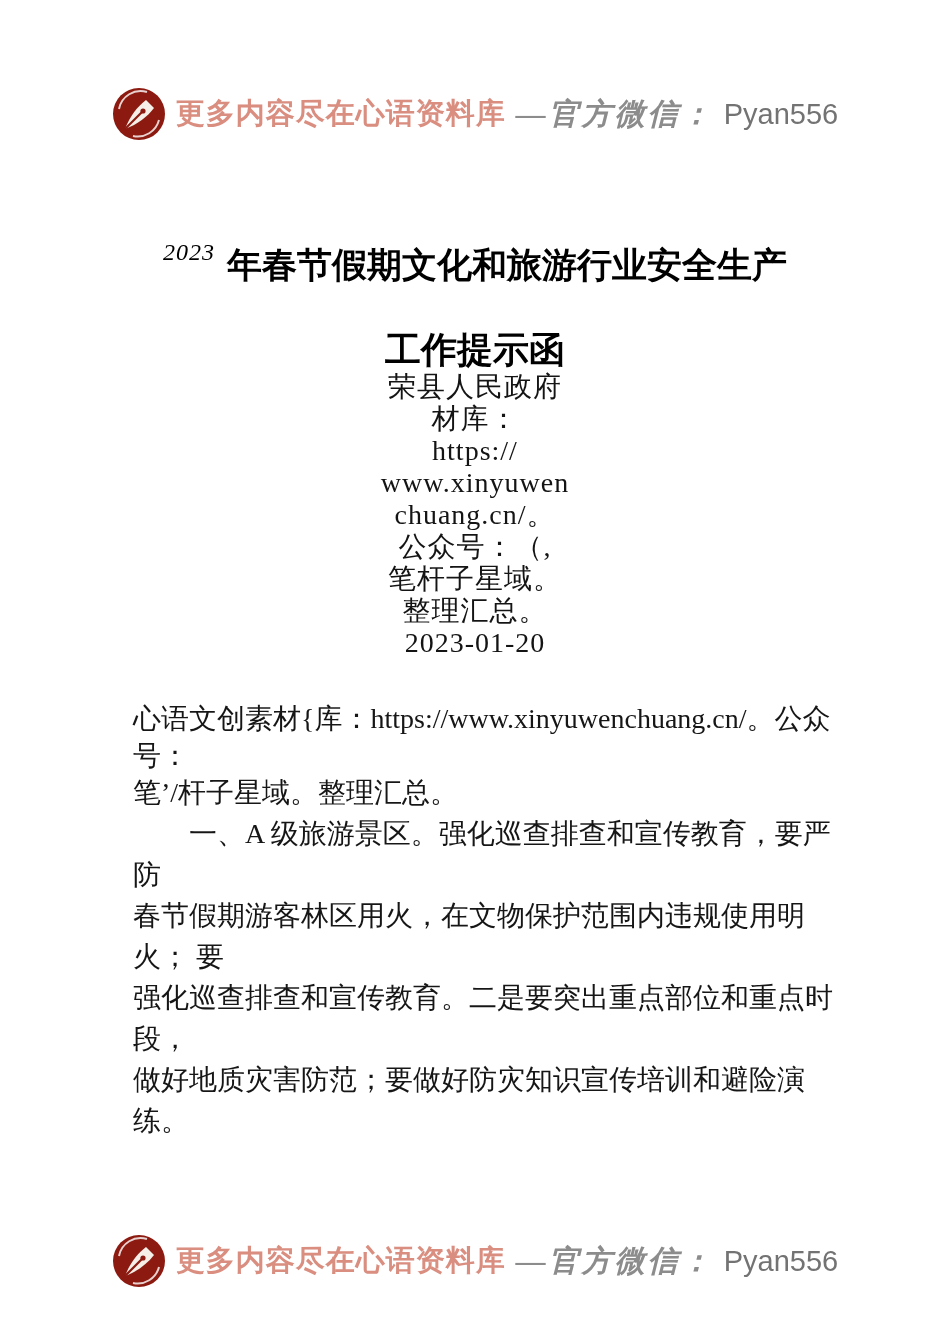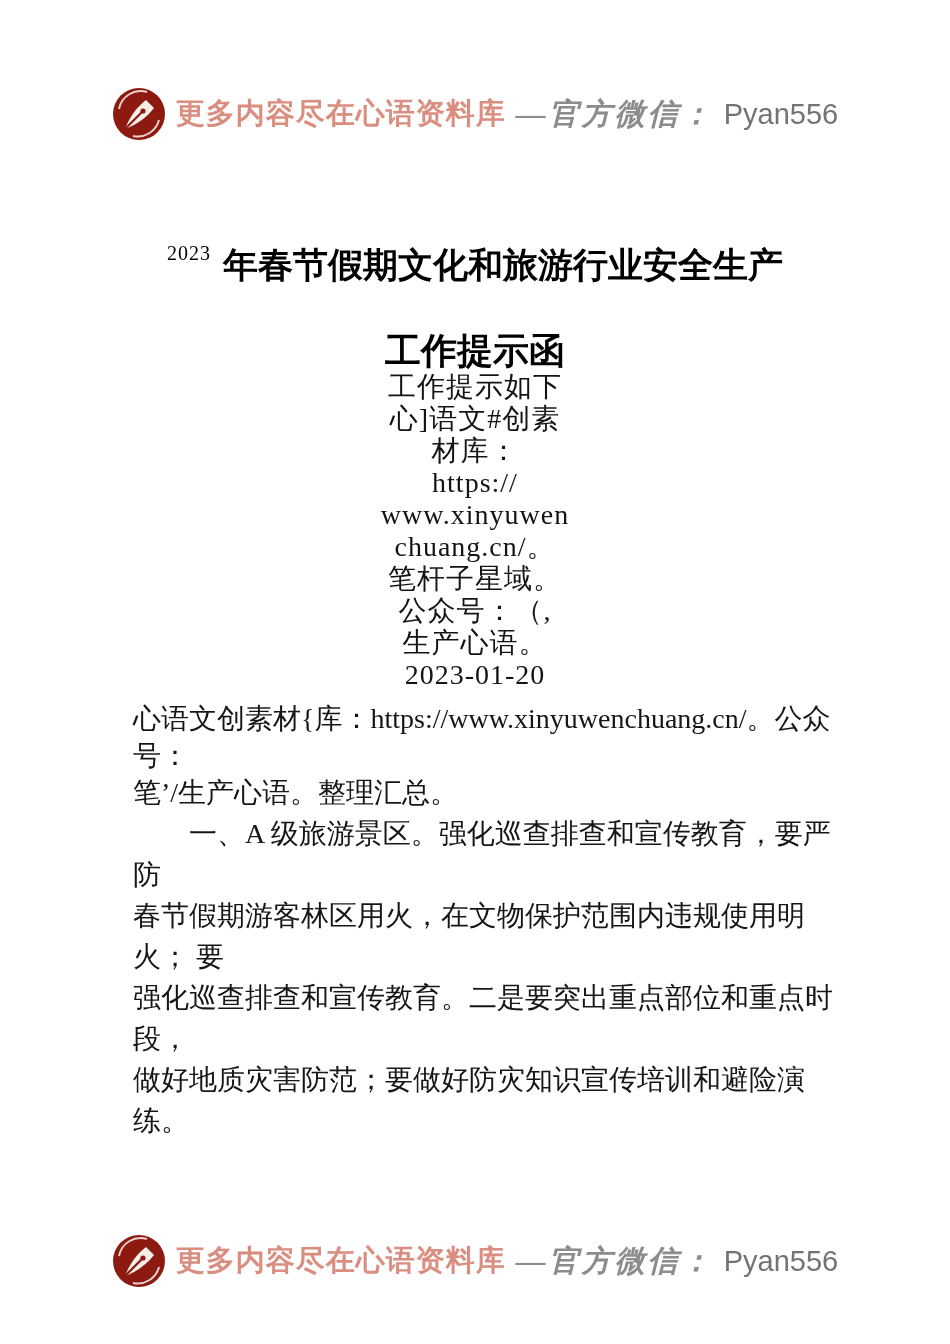--- a/index.html
+++ b/index.html
@@ -35,23 +35,24 @@
     font-size:29px; color:#737373;
     font-family:"Liberation Sans","DejaVu Sans",sans-serif;
   }
   
   .title-block {
     position:absolute; top:238px; left:0; right:0;
     text-align:center; color:#000;
   }
   .title-line1 { font-size:35px; font-weight:bold; line-height:56px; white-space:nowrap; }
   .title-year {
-    font-size:20px; font-weight:normal;
+    font-size:24px; font-weight:normal;
     position:relative; top:-17px; margin-right:12px;
     letter-spacing:1px;
+    font-style:italic;
   }
   .title-line2 { font-size:36px; font-weight:bold; line-height:56px; margin-top:25px; }
   
   .meta-block {
     position:absolute; top:371px; left:0; right:0;
     text-align:center;
     font-size:28px; line-height:32px; letter-spacing:1px;
     color:#141414;
   }
   
@@ -86,36 +87,35 @@
   </div>
 
   <div class="title-block">
     <div class="title-line1">
       <span class="title-year">2023</span><span>年春节假期文化和旅游行业安全生产</span>
     </div>
     <div class="title-line2">工作提示函</div>
   </div>
 
   <div class="meta-block">
-      <div class="line">工作提示如下</div>
-      <div class="line">心]语文#创素</div>
+      <div class="line">荣县人民政府</div>
       <div class="line">材库：</div>
       <div class="line">https://</div>
       <div class="line">www.xinyuwen</div>
       <div class="line">chuang.cn/。</div>
+      <div class="line">公众号：（,</div>
       <div class="line">笔杆子星域。</div>
-      <div class="line">公众号：（,</div>
-      <div class="line">生产心语。</div>
+      <div class="line">整理汇总。</div>
       <div class="line">2023-01-20</div>
     </div>
 
   <div class="body-text">
     <div class="para-1">
         <div class="line">心语文创素材{库：https://www.xinyuwenchuang.cn/。公众号：</div>
-        <div class="line">笔’/生产心语。整理汇总。</div>
+        <div class="line">笔’/杆子星域。整理汇总。</div>
       </div>
     <div class="para-3">
         <div class="line">　　一、A 级旅游景区。强化巡查排查和宣传教育，要严防</div>
         <div class="line">春节假期游客林区用火，在文物保护范围内违规使用明火； 要</div>
         <div class="line">强化巡查排查和宣传教育。二是要突出重点部位和重点时段，</div>
         <div class="line">做好地质灾害防范；要做好防灾知识宣传培训和避险演练。</div>
       </div>
   </div>
 
   <div class="brandbar footer-bar">

